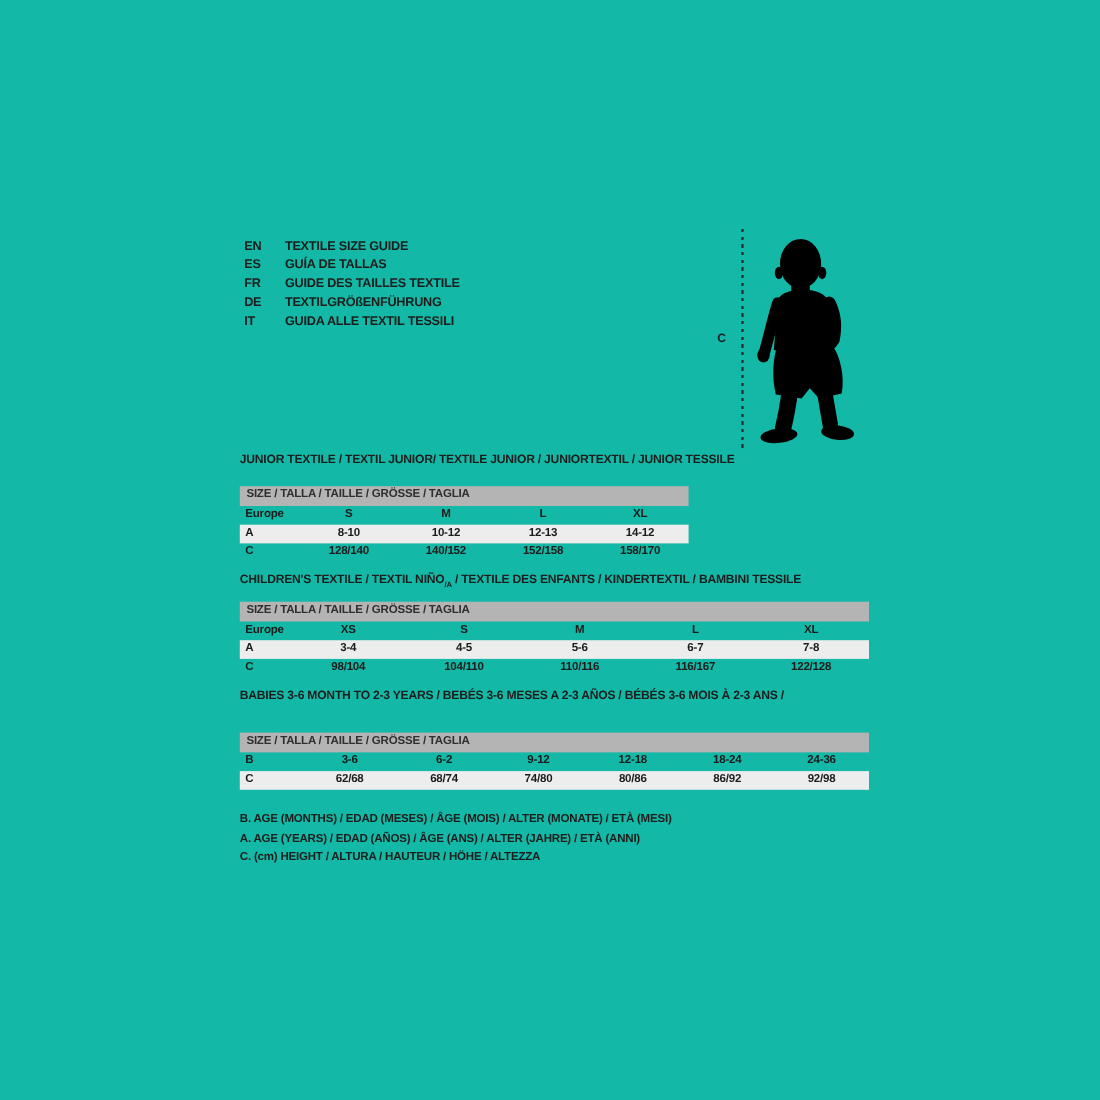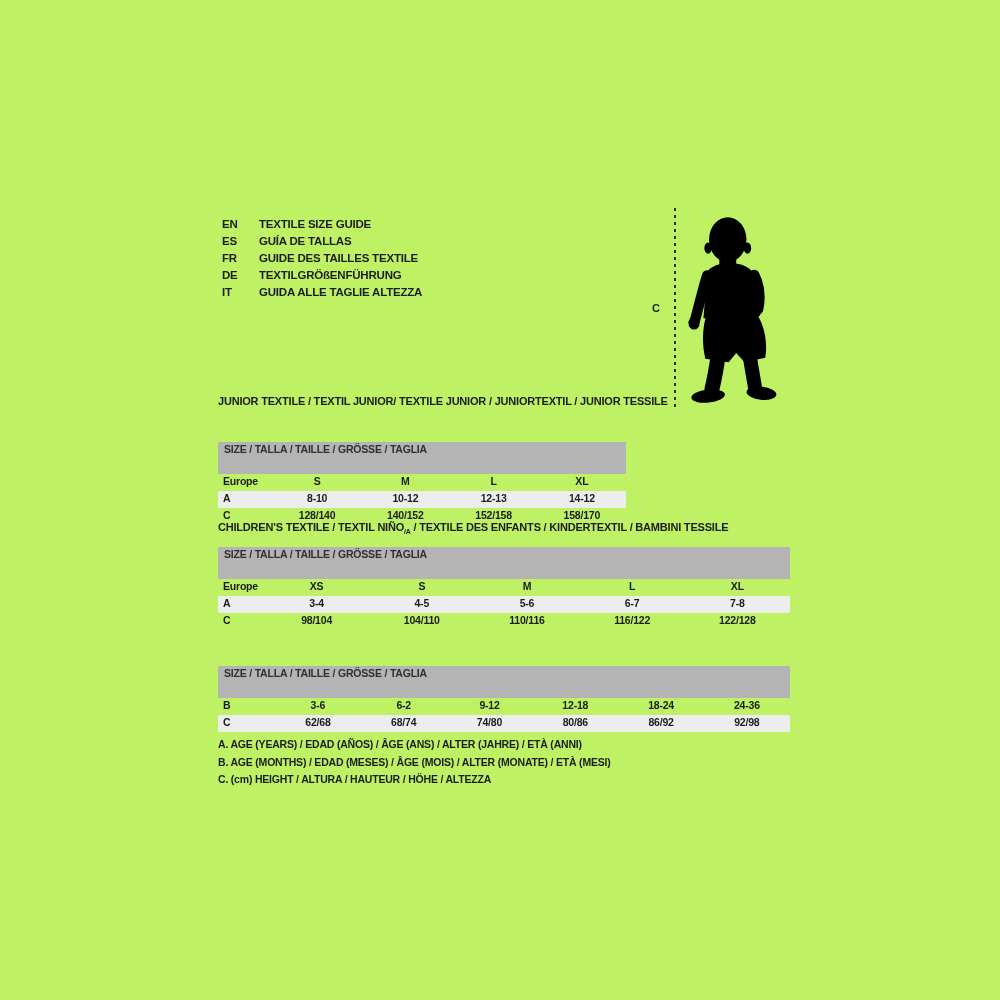--- a/index.html
+++ b/index.html
@@ -1,36 +1,36 @@
 <!DOCTYPE html>
 <html><head>
 <meta charset="utf-8">
 <style>
   html,body{margin:0;padding:0;background:#ffffff;}
   .page{
-    position:relative;width:1000px;height:1000px;background:#bef264;overflow:hidden;
+    position:relative;width:1000px;height:1000px;background:#14b8a6;overflow:hidden;
     font-family:"Liberation Sans",sans-serif;color:#1c1c1c;
   }
   
   .lang-block{position:absolute;left:222px;top:215px;}
   .lang-row{display:flex;height:17px;align-items:center;font-weight:bold;font-size:11.5px;letter-spacing:-0.2px;}
   .lang-code{width:37px;flex:0 0 37px;}
   .lang-label{white-space:nowrap;}
   
   .figure-line{position:absolute;left:674px;top:208px;width:2px;height:200px;
     background:repeating-linear-gradient(to bottom,#2a2a2a 0 3px,transparent 3px 7px);}
   .figure-c{position:absolute;left:652px;top:302px;font-weight:bold;font-size:11px;}
   .silhouette{position:absolute;left:682px;top:206px;}
   
   .table-title{position:absolute;font-weight:bold;font-size:11px;letter-spacing:-0.2px;white-space:nowrap;}
   .table-title sub{font-size:7px;}
   .title-2line span{display:block;line-height:17px;}
   
   .size-table{position:absolute;}
-  .size-bar{background:#b4b4b4;height:32px;line-height:15px;font-weight:bold;font-size:10.5px;
+  .size-bar{background:#b4b4b4;height:18px;line-height:15px;font-weight:bold;font-size:10.5px;
     padding-left:6px;color:#2f2f2f;letter-spacing:-0.2px;}
   .t-row{display:flex;height:17px;line-height:15px;font-weight:bold;font-size:10.5px;letter-spacing:-0.2px;}
   .t-row.shaded{background:#ededed;}
   .t-label{padding-left:5px;box-sizing:border-box;}
   .t-cell{text-align:center;}
   .t1{left:218px;top:442px;width:408px;}
   .t1 .t-label{width:55px;flex:0 0 55px;}
   .t1 .t-cell{width:88.25px;flex:0 0 88.25px;}
   .t2{left:218px;top:547px;width:572px;}
   .t2 .t-label{width:46px;flex:0 0 46px;}
@@ -59,21 +59,21 @@
     <div class="lang-row">
       <span class="lang-code">FR</span>
       <span class="lang-label">GUIDE DES TAILLES TEXTILE</span>
     </div>
     <div class="lang-row">
       <span class="lang-code">DE</span>
       <span class="lang-label">TEXTILGRÖßENFÜHRUNG</span>
     </div>
     <div class="lang-row">
       <span class="lang-code">IT</span>
-      <span class="lang-label">GUIDA ALLE TAGLIE ALTEZZA</span>
+      <span class="lang-label">GUIDA ALLE TEXTIL TESSILI</span>
     </div>
   </div>
 
   <div class="figure-line"></div>
   <div class="figure-c">C</div>
   <svg class="silhouette" width="114" height="206" viewBox="0 0 120 220" fill="#000000">
     <ellipse cx="48" cy="36" rx="20" ry="24"></ellipse>
     <ellipse cx="27" cy="45" rx="4" ry="6"></ellipse>
     <ellipse cx="69" cy="45" rx="4" ry="6"></ellipse>
     <rect x="39" y="52" width="18" height="16"></rect>
@@ -83,21 +83,21 @@
     <ellipse cx="78" cy="112" rx="6" ry="7"></ellipse>
     <path d="M26 74 C22 86 19 100 13 122" stroke="#000" stroke-width="11" stroke-linecap="round" fill="none"></path>
     <ellipse cx="12" cy="125" rx="6" ry="7"></ellipse>
     <path d="M26 114 L78 114 C87 126 91 146 88 162 L66 167 L57 157 L49 167 L24 163 C20 146 21 128 26 114 Z"></path>
     <path d="M38 158 C36 172 34 184 31 196" stroke="#000" stroke-width="16" stroke-linecap="round" fill="none"></path>
     <path d="M71 158 C73 170 75 182 77 193" stroke="#000" stroke-width="15" stroke-linecap="round" fill="none"></path>
     <ellipse cx="27" cy="203" rx="18" ry="7" transform="rotate(-6 27 203)"></ellipse>
     <ellipse cx="84" cy="200" rx="16" ry="7" transform="rotate(6 84 200)"></ellipse>
   </svg>
 
-  <div class="table-title" style="left:218px;top:395px;">JUNIOR TEXTILE / TEXTIL JUNIOR/ TEXTILE JUNIOR / JUNIORTEXTIL / JUNIOR TESSILE</div>
+  <div class="table-title" style="left:218px;top:412px;">JUNIOR TEXTILE / TEXTIL JUNIOR/ TEXTILE JUNIOR / JUNIORTEXTIL / JUNIOR TESSILE</div>
   <div class="size-table t1">
     <div class="size-bar">SIZE / TALLA / TAILLE / GRÖSSE / TAGLIA</div>
     <div class="t-row">
       <span class="t-label">Europe</span>
       <span class="t-cell">S</span>
       <span class="t-cell">M</span>
       <span class="t-cell">L</span>
       <span class="t-cell">XL</span>
     </div>
     <div class="t-row shaded">
@@ -133,26 +133,27 @@
       <span class="t-cell">4-5</span>
       <span class="t-cell">5-6</span>
       <span class="t-cell">6-7</span>
       <span class="t-cell">7-8</span>
     </div>
     <div class="t-row">
       <span class="t-label">C</span>
       <span class="t-cell">98/104</span>
       <span class="t-cell">104/110</span>
       <span class="t-cell">110/116</span>
-      <span class="t-cell">116/122</span>
+      <span class="t-cell">116/167</span>
       <span class="t-cell">122/128</span>
     </div>
   </div>
 
   <div class="table-title title-2line" style="left:218px;top:624px;">
+    <span>BABIES 3-6 MONTH TO 2-3 YEARS / BEBÉS 3-6 MESES A 2-3 AÑOS / BÉBÉS 3-6 MOIS À 2-3 ANS /</span>
   </div>
   <div class="size-table t3">
     <div class="size-bar">SIZE / TALLA / TAILLE / GRÖSSE / TAGLIA</div>
     <div class="t-row">
       <span class="t-label">B</span>
       <span class="t-cell">3-6</span>
       <span class="t-cell">6-2</span>
       <span class="t-cell">9-12</span>
       <span class="t-cell">12-18</span>
       <span class="t-cell">18-24</span>
@@ -163,18 +164,18 @@
       <span class="t-cell">62/68</span>
       <span class="t-cell">68/74</span>
       <span class="t-cell">74/80</span>
       <span class="t-cell">80/86</span>
       <span class="t-cell">86/92</span>
       <span class="t-cell">92/98</span>
     </div>
   </div>
 
   <div class="legend">
+    <div class="legend-line">B. AGE (MONTHS) / EDAD (MESES) / ÂGE (MOIS) / ALTER (MONATE) / ETÀ (MESI)</div>
     <div class="legend-line">A. AGE (YEARS) / EDAD (AÑOS) / ÂGE (ANS) / ALTER (JAHRE) / ETÀ (ANNI)</div>
-    <div class="legend-line">B. AGE (MONTHS) / EDAD (MESES) / ÂGE (MOIS) / ALTER (MONATE) / ETÀ (MESI)</div>
     <div class="legend-line">C. (cm) HEIGHT / ALTURA / HAUTEUR / HÖHE / ALTEZZA</div>
   </div>
 
 </div>
 
 </body></html>

